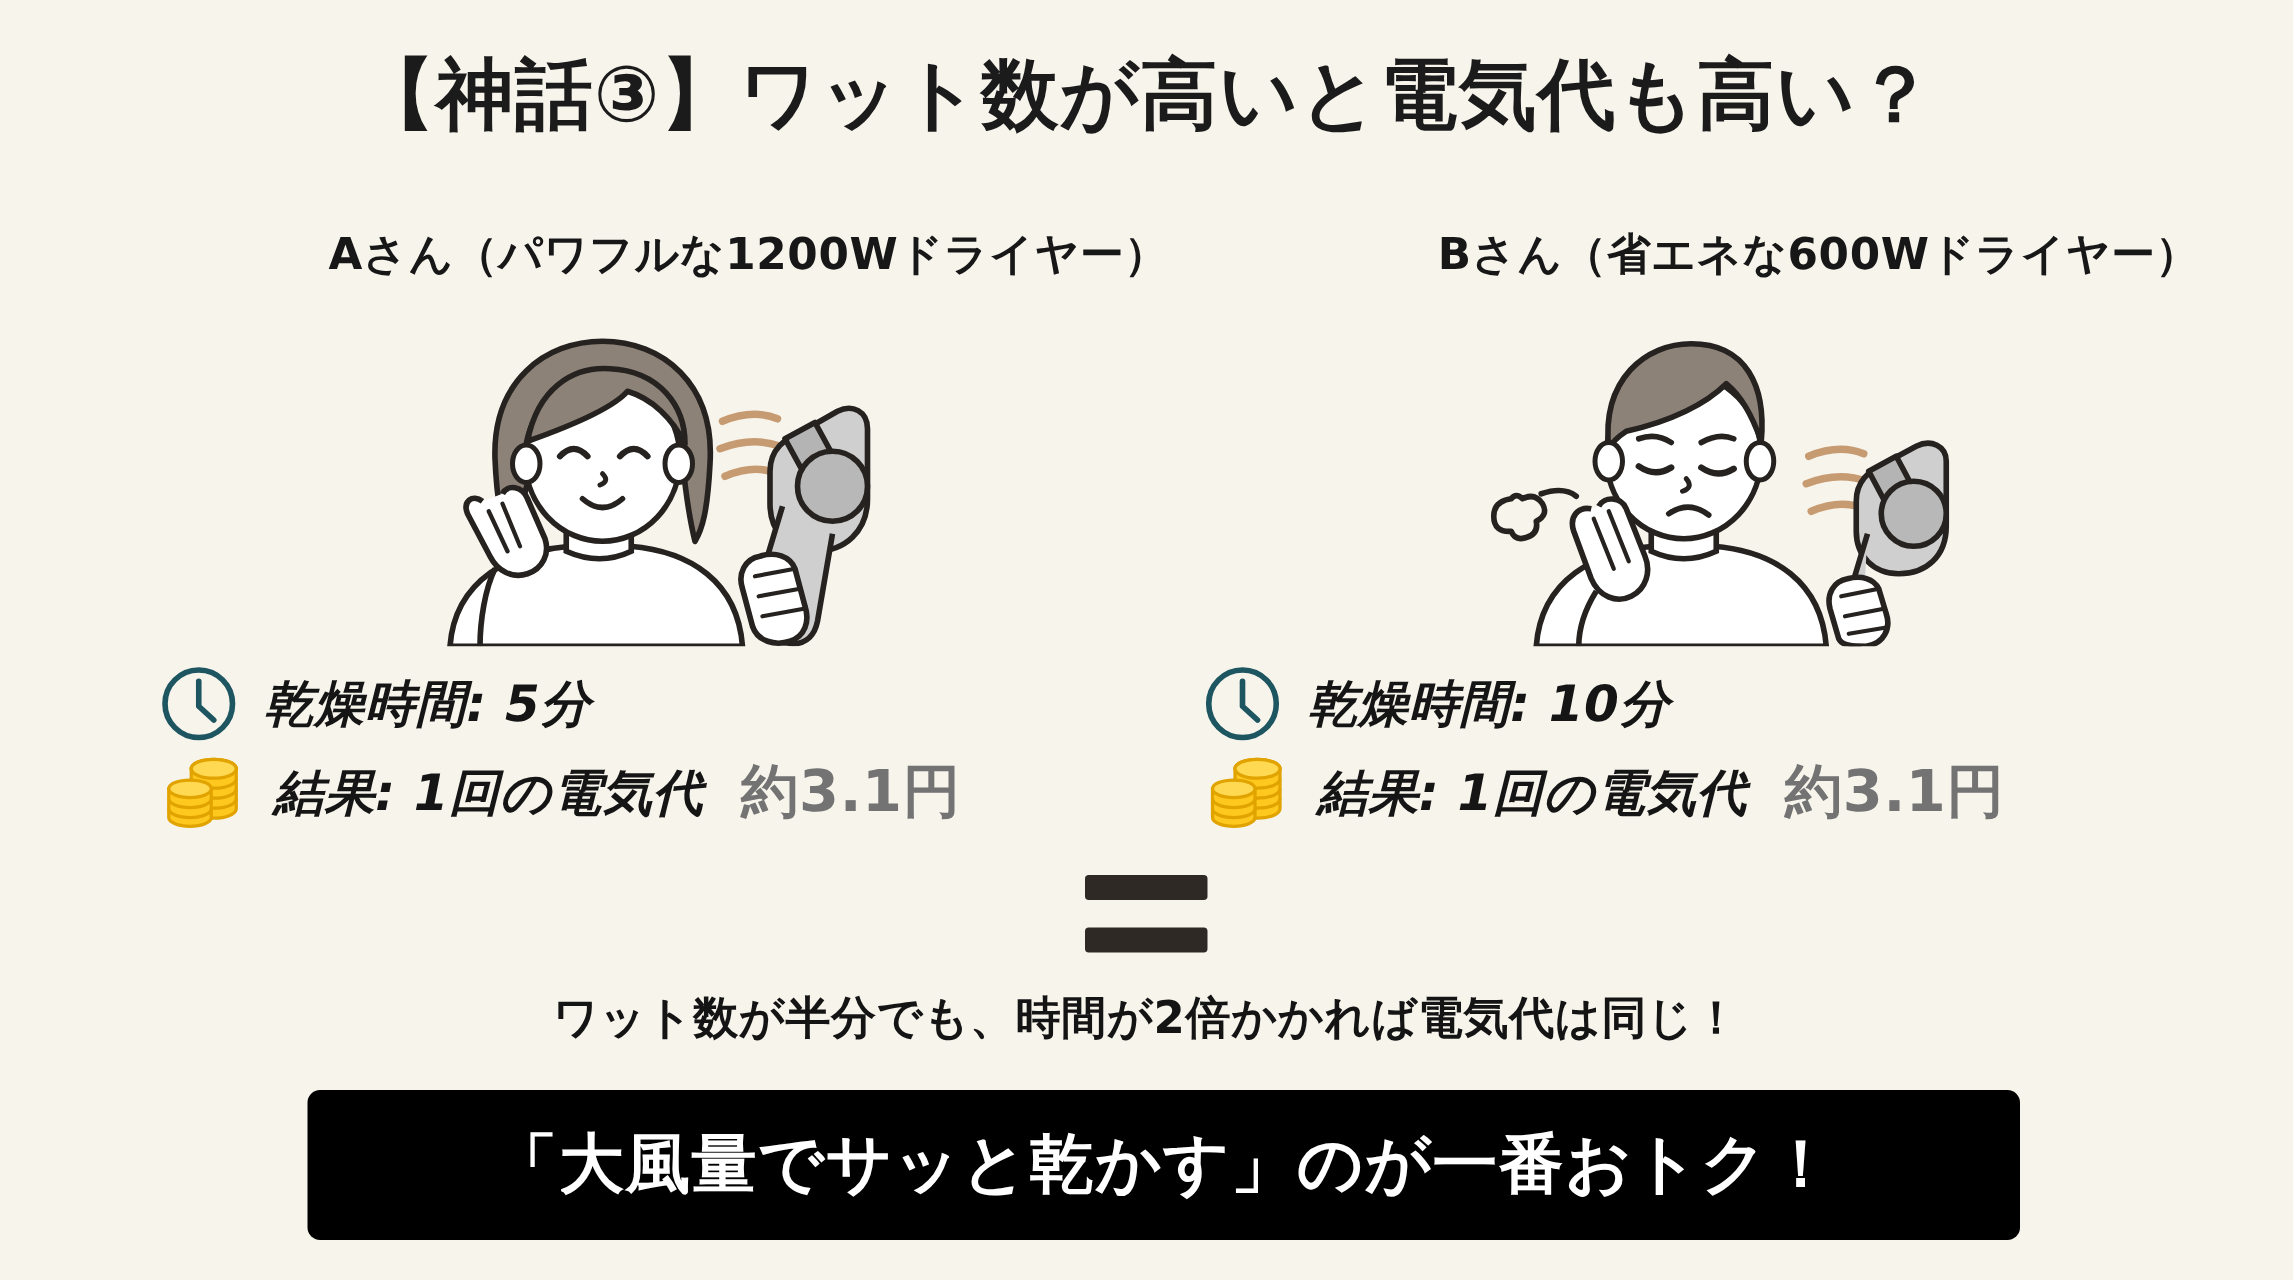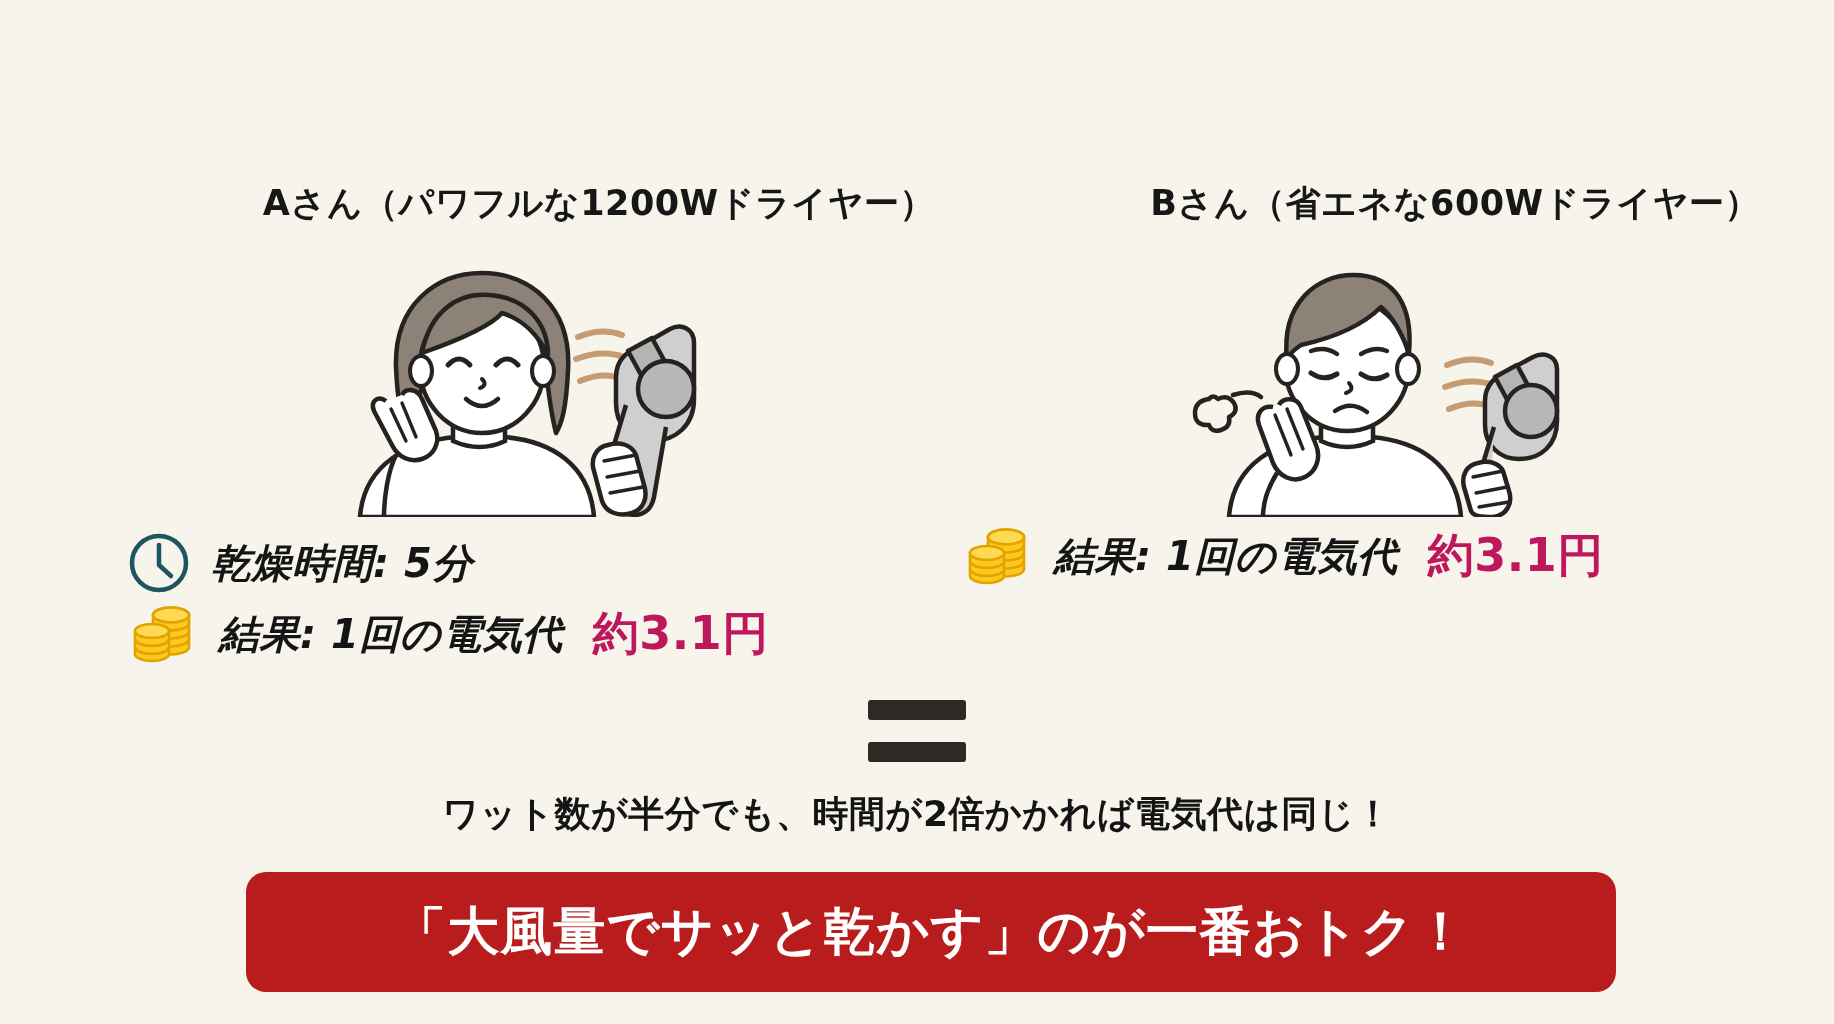--- a/index.html
+++ b/index.html
@@ -87,21 +87,21 @@
     font-weight: 700;
     color: #151515;
     white-space: nowrap;
     letter-spacing: 0.5px;
     font-style: italic;
   }
 
   .cost-row { margin-top: 6px; }
 
   .amount {
-    color: #be185d;
+    color: #737373;
     font-size: 46px;
     font-weight: 700;
     margin-left: 10px;
     letter-spacing: 0.5px;
   }
 
   
   .equals {
     position: absolute;
     left: 868px;
@@ -129,39 +129,40 @@
     white-space: nowrap;
   }
 
   
   .banner {
     position: absolute;
     top: 872px;
     left: 246px;
     width: 1370px;
     height: 120px;
-    background: #b91c1c;
-    border-radius: 20px;
+    background: #000000;
+    border-radius: 10px;
     display: flex;
     align-items: center;
     justify-content: center;
   }
   .banner-text {
     color: #ffffff;
     font-size: 52px;
     font-weight: 700;
     letter-spacing: 1px;
     white-space: nowrap;
   }
 </style>
 </head>
 <body>
 
 <div class="page">
 
+  <div class="title">【神話③】ワット数が高いと電気代も高い？</div>
 
   <div class="panel panel-a">
 
     <div class="panel-heading">Aさん（パワフルな1200Wドライヤー）</div>
 
     <div class="illus-wrap">
       <svg class="illus" width="430" height="268" viewBox="0 0 430 268">
 
         <path d="M70 268 C74 214 120 192 166 188 L214 188 C262 192 300 216 304 268 Z" fill="#ffffff" stroke="#262220" stroke-width="4.5" stroke-linejoin="round"></path>
 
@@ -305,20 +306,27 @@
         <path d="M343 178 L322 248 C318 260 326 268 338 268" fill="#cfcfcf" stroke="#262220" stroke-width="4.5" stroke-linejoin="round"></path>
         <path d="M327 214 C316 216 310 226 313 238 L320 262
                  C323 268 332 268 342 268 C356 266 362 254 358 242
                  L352 222 C348 214 338 211 327 214 Z" fill="#ffffff" stroke="#262220" stroke-width="4.5" stroke-linejoin="round"></path>
         <path d="M322 228 L352 222" fill="none" stroke="#262220" stroke-width="3.4" stroke-linecap="round"></path>
         <path d="M325 244 L356 238" fill="none" stroke="#262220" stroke-width="3.4" stroke-linecap="round"></path>
         <path d="M328 258 L358 253" fill="none" stroke="#262220" stroke-width="3.4" stroke-linecap="round"></path>
       </svg>
     </div>
 
+    <div class="fact-row fact-row-b">
+      <svg class="fact-icon" width="64" height="64" viewBox="0 0 64 64">
+        <circle cx="32" cy="32" r="27" fill="none" stroke="#1d5560" stroke-width="4.5"></circle>
+        <path d="M32 14 L32 34 L44 45" fill="none" stroke="#1d5560" stroke-width="4.5" stroke-linecap="round" stroke-linejoin="round"></path>
+      </svg>
+      <span class="fact-text">乾燥時間: 10分</span>
+    </div>
 
     <div class="fact-row fact-row-b cost-row">
       <svg class="fact-icon" width="72" height="66" viewBox="0 0 72 66">
         <g stroke="#e0a300" stroke-width="2.6">
           <ellipse cx="44" cy="14" rx="18" ry="7.5" fill="#ffd23f"></ellipse>
           <path d="M26 14 L26 46 a18 7.5 0 0 0 36 0 L62 14 Z" fill="#ffc81f"></path>
           <ellipse cx="44" cy="14" rx="18" ry="7.5" fill="#ffd951"></ellipse>
           <path d="M26 22 a18 7.5 0 0 0 36 0" fill="none"></path>
           <path d="M26 30 a18 7.5 0 0 0 36 0" fill="none"></path>
           <path d="M26 38 a18 7.5 0 0 0 36 0" fill="none"></path>

